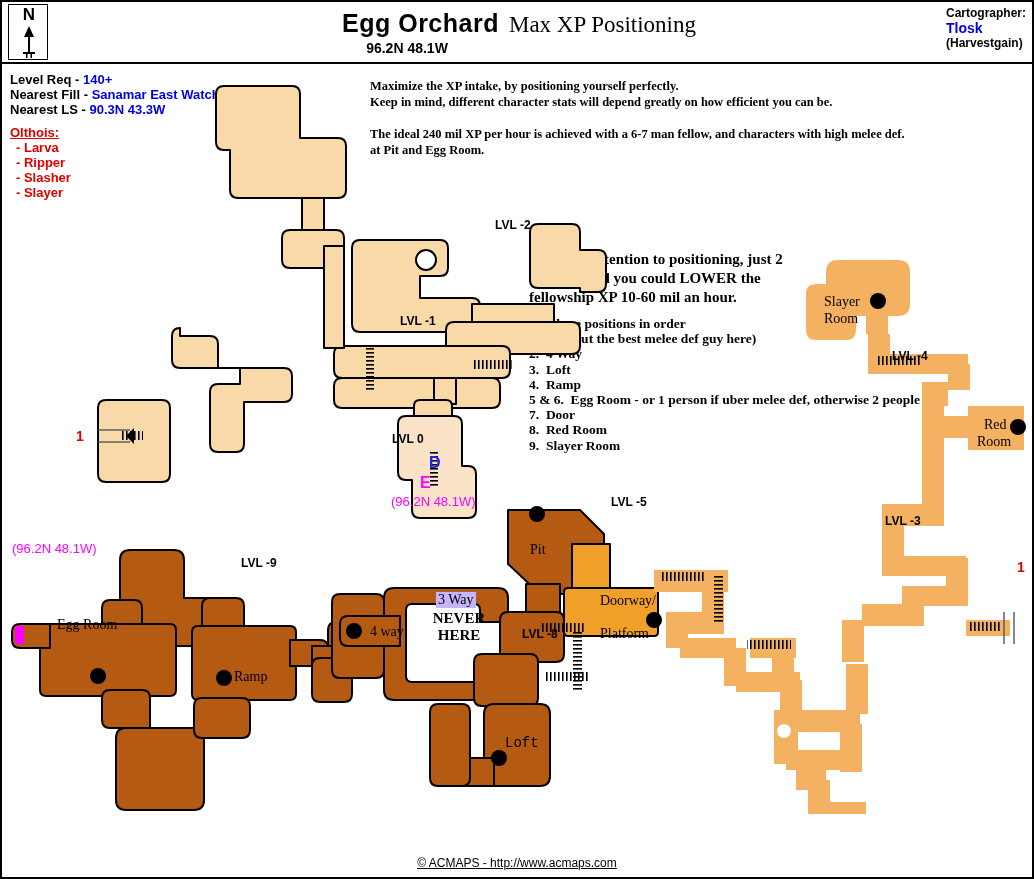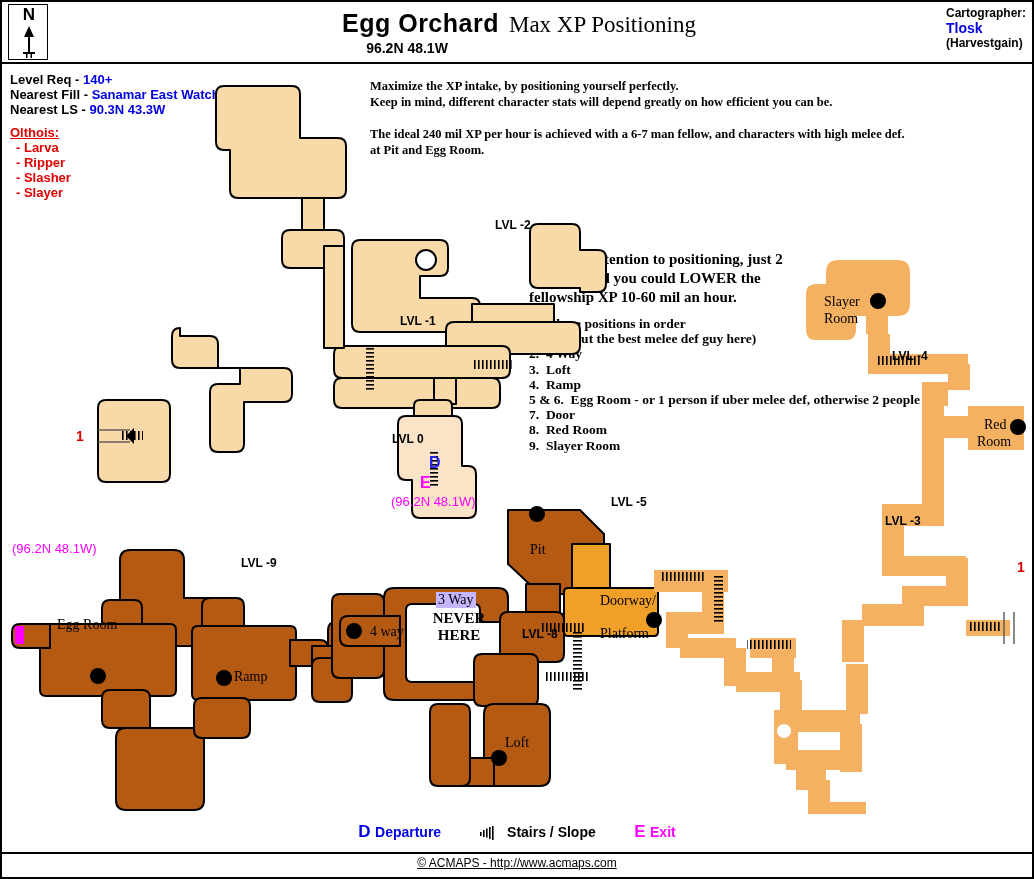--- a/index.html
+++ b/index.html
@@ -297,21 +297,21 @@
       <g stroke="#555" stroke-width="1.4">
         <line x1="1002" y1="548" x2="1002" y2="580"></line>
         <line x1="1012" y1="548" x2="1012" y2="580"></line>
       </g>
     </svg>
 
     
     <div class="mlab" style="left:55px;top:553px;">Egg Room</div>
     <div class="mlab" style="left:232px;top:605px;">Ramp</div>
     <div class="mlab" style="left:528px;top:478px;">Pit</div>
-    <div class="mlab" style="left:503px;top:671px;">Loft</div>
+    <div class="mlab" style="left:503px;top:671px;font-family:Liberation Mono, monospace;">Loft</div>
     <div class="mlab" style="left:822px;top:230px;">Slayer</div>
     <div class="mlab" style="left:822px;top:247px;">Room</div>
     <div class="mlab" style="left:982px;top:353px;">Red</div>
     <div class="mlab" style="left:975px;top:370px;">Room</div>
     <div class="mlab" style="left:598px;top:529px;">Doorway/</div>
     <div class="mlab" style="left:598px;top:518px;margin-top:44px;">Platform</div>
     <div class="mlab" style="left:368px;top:560px;">4 way</div>
     <div class="wbox" style="left:434px;top:528px;">3 Way</div>
     <div class="never" style="left:424px;top:546px;width:66px;">NEVER
 HERE</div>
@@ -328,32 +328,16 @@
     <div class="coordtag" style="left:389px;top:430px;">(96.2N 48.1W)</div>
     <div class="coordtag" style="left:10px;top:477px;">(96.2N 48.1W)</div>
 
     <div class="dletter" style="left:427px;top:390px;">D</div>
     <div class="eletter" style="left:418px;top:410px;">E</div>
 
     <div class="marknum" style="left:74px;top:364px;">1</div>
     <div class="marknum" style="left:1015px;top:495px;">1</div>
   </div>
 
-  <div id="legend">
-    <div class="inner">
-      <span class="d">D</span>
-      <span class="dtxt">Departure</span>
-      <svg width="18" height="14" viewBox="0 0 18 14">
-        <rect x="0" y="6" width="1.6" height="4" fill="#000"></rect>
-        <rect x="3" y="4" width="1.6" height="7" fill="#000"></rect>
-        <rect x="6" y="2.5" width="1.6" height="9" fill="#000"></rect>
-        <rect x="9" y="1" width="1.6" height="12" fill="#000"></rect>
-        <rect x="12" y="0" width="1.6" height="14" fill="#000"></rect>
-      </svg>
-      <span class="stxt">Stairs / Slope</span>
-      <span class="e">E</span>
-      <span class="etxt">Exit</span>
-    </div>
-  </div>
 
   <div id="footer">© ACMAPS - http://www.acmaps.com</div>
 
 </div>
 
 </body></html>

